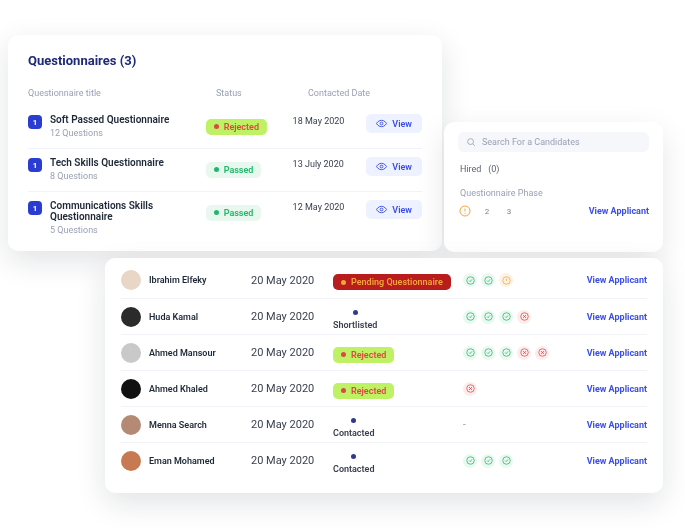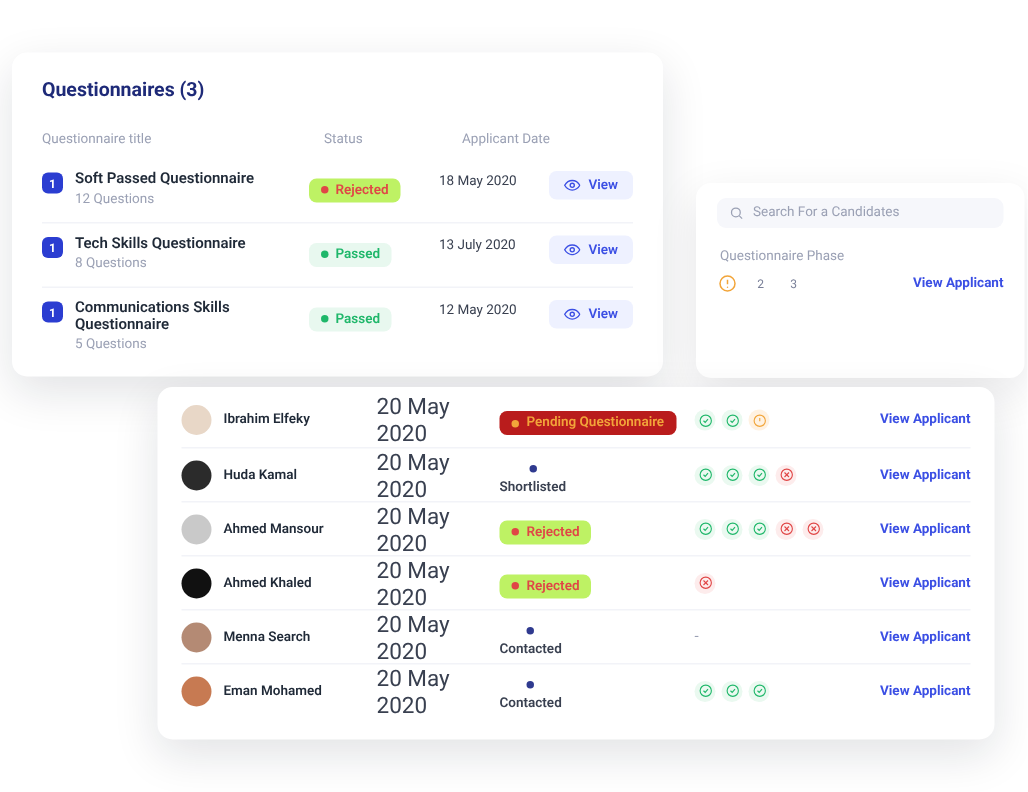--- a/index.html
+++ b/index.html
@@ -39,21 +39,21 @@
   .pill.pending{ background: #b91c1c; color: #f2a53a; } .pill.pending .dot { background: #f2a53a; }
   .pill.plain  { background: transparent; color: #394050; padding-left: 0; flex-direction: column; } .pill.plain .dot { background: #2f3a8f; }
   .view-btn {
     display: inline-flex; align-items: center; gap: 5px; font-size: 9px; font-weight: 600;
     background: #eef1ff; color: #3b4fe4; border-radius: 5px; padding: 4px 10px; cursor: pointer;
   }
   .view-btn svg { width: 11px; height: 11px; }
 
   
   .card-b {
-    position: absolute; left: 464px; top: 122px; width: 219px; height: 130px;
+    position: absolute; left: 444px; top: 122px; width: 219px; height: 130px;
     background: #fff; border-radius: 10px; box-shadow: 0 10px 30px rgba(15,23,42,.10);
     padding: 10px 14px;
   }
   .search {
     display: flex; align-items: center; gap: 6px; background: #f6f7fb; border-radius: 6px;
     padding: 5px 8px; font-size: 9px; color: #9aa0b4;
   }
   .search svg { width: 10px; height: 10px; }
   .hired { font-size: 9px; color: #5b6275; margin: 12px 2px 0; }
   .phase-label { font-size: 9px; color: #9aa0b4; margin: 14px 2px 6px; }
@@ -66,21 +66,21 @@
 
   
   .card-c {
     position: absolute; left: 105px; top: 258px; width: 558px; height: 235px;
     background: #fff; border-radius: 10px; box-shadow: 0 10px 30px rgba(15,23,42,.12);
     padding: 4px 16px 8px;
   }
   .ap-row { display: flex; align-items: center; height: 36px; border-top: 1px solid #f2f3f8; }
   .ap-row:first-child { border-top: none; }
   .ap-row .cA { width: 130px; display: flex; align-items: center; gap: 8px; }
-  .ap-row .cB { width: 82px; font-size: 15px; color: #394050; }
+  .ap-row .cB { width: 82px; font-size: 11px; color: #394050; }
   .ap-row .cC { width: 130px; }
   .ap-row .cD { width: 110px; display: flex; align-items: center; gap: 4px; }
   .ap-row .cE { flex: 1; display: flex; justify-content: flex-end; }
   .avatar { width: 20px; height: 20px; border-radius: 50%; flex: 0 0 auto; }
   .name { font-size: 9px; font-weight: 600; color: #1f2937; }
   .mini { width: 14px; height: 14px; border-radius: 50%; display:flex; align-items:center; justify-content:center; }
   .mini.green  { background: #eaf9f0; } .mini.green svg { stroke: #1fb76a; }
   .mini.orange { background: #fff2e2; } .mini.orange svg { stroke: #f2a53a; }
   .mini.red    { background: #fdecec; } .mini.red svg { stroke: #e04646; }
   .mini svg { width: 9px; height: 9px; fill: none; stroke-width: 2; }
@@ -89,21 +89,21 @@
 </head>
 <body>
 
 <div class="stage">
 
   <section class="card-a">
     <h2>Questionnaires (3)</h2>
     <div class="qa-head">
       <div class="c1">Questionnaire title</div>
       <div class="c2">Status</div>
-      <div class="c3">Applicant Date</div>
+      <div class="c3">Contacted Date</div>
     </div>
     <div id="qa-rows">
         <div class="qa-row">
           <div class="c1">
             <span class="num-badge">1</span>
             <div>
               <div class="qa-title">Soft Passed Questionnaire</div>
               <div class="qa-sub">12 Questions</div>
             </div>
           </div>
@@ -171,20 +171,25 @@
       </div>
   </section>
 
   <aside class="card-b">
     <div class="search">
       <svg viewBox="0 0 24 24" fill="none" stroke="#9aa0b4" stroke-width="2">
           <circle cx="11" cy="11" r="7"></circle>
           <line x1="21" y1="21" x2="16.65" y2="16.65"></line>
         </svg>
       <span>Search For a Candidates</span>
+    </div>
+    <div class="hired">
+      <span>Hired</span>
+      &nbsp;
+      <span>(0)</span>
     </div>
     <div class="phase-label">Questionnaire Phase</div>
     <div class="phase-row">
       <span class="ring">
         <svg viewBox="0 0 24 24" fill="none" stroke="#f2a53a" stroke-width="2">
             <circle cx="12" cy="12" r="10"></circle>
             <line x1="12" y1="7" x2="12" y2="13"></line>
             <circle cx="12" cy="17" r="1" fill="#f2a53a" stroke="none"></circle>
           </svg>
       </span>

